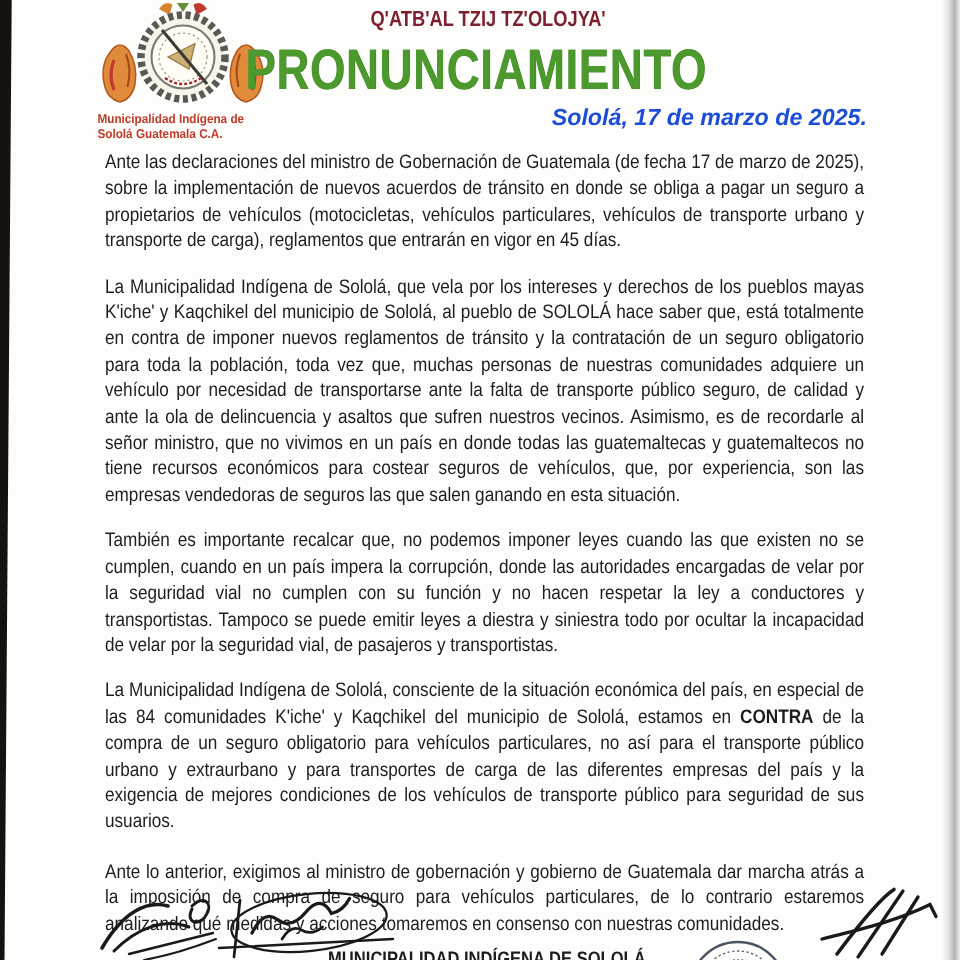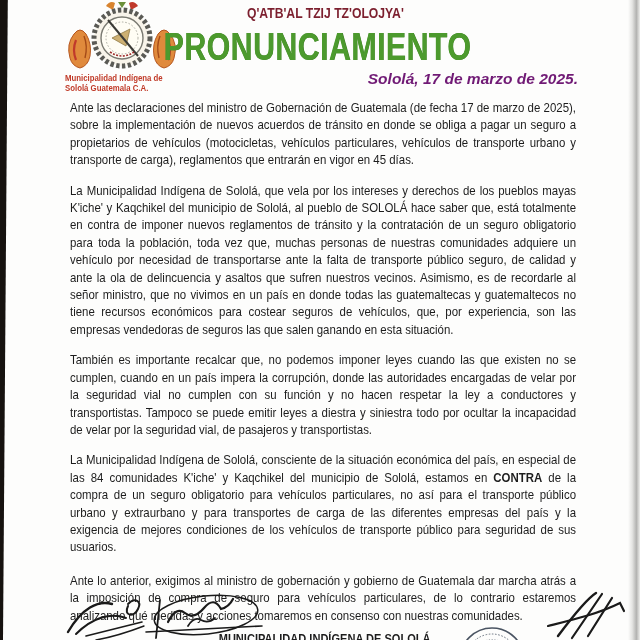--- a/index.html
+++ b/index.html
@@ -41,21 +41,21 @@
   }
   .main-title-wrap { position:absolute; left:120px; top:26px; width:390px; text-align:right; }
   .main-title {
     color:#4c9a2d; font-weight:bold; font-size:38px; white-space:nowrap;
     display:inline-block; transform:scaleX(0.80); transform-origin:center top;
     letter-spacing:0.5px;
     text-shadow:0.4px 0.4px 0 #3a7a22;
   }
   .dateline {
     position:absolute; top:70px; right:62px;
-    font-weight:bold; font-style:italic; font-size:15.5px; color:#701a75;
+    font-weight:bold; font-style:italic; font-size:15.5px; color:#1d4ed8;
     font-family:"Liberation Sans", sans-serif;
   }
   
   .body-text {
     position:absolute; top:99px; left:70px; width:575px;
     transform:scaleX(0.88); transform-origin:left top;
     text-align:justify;
     font-size:13px; line-height:17.4px; color:#1d1d1d;
   }
   .body-text p { margin:0 0 13px 0; }

